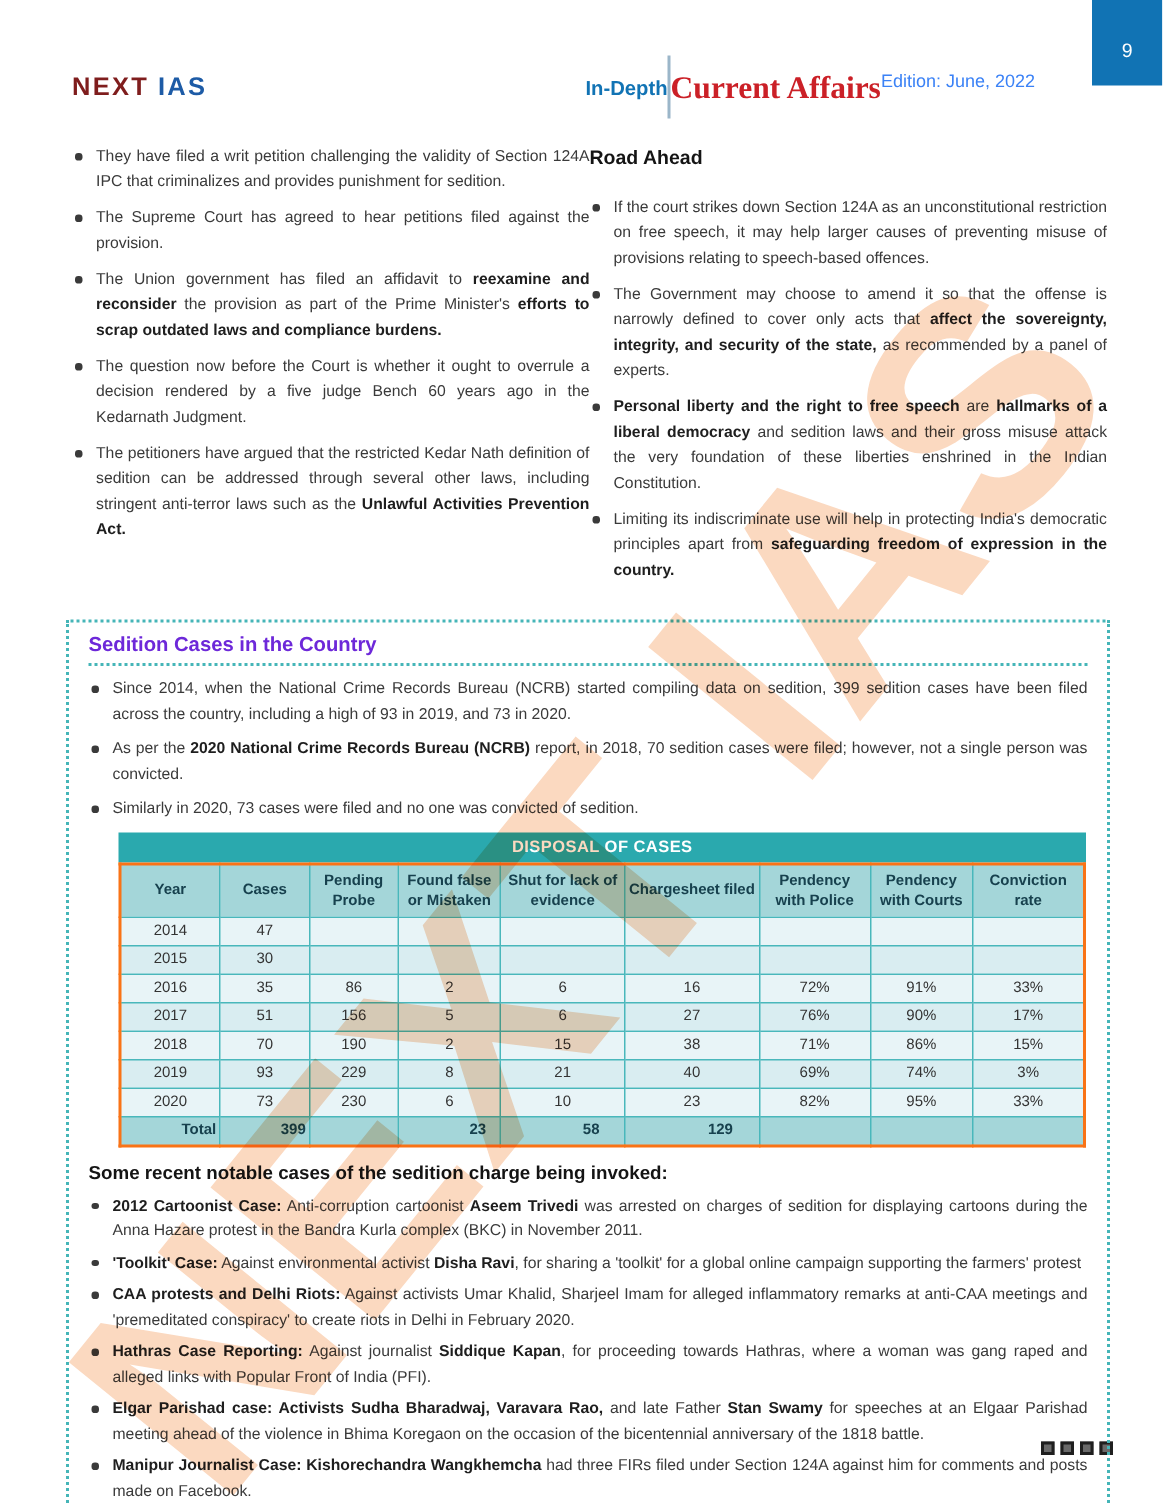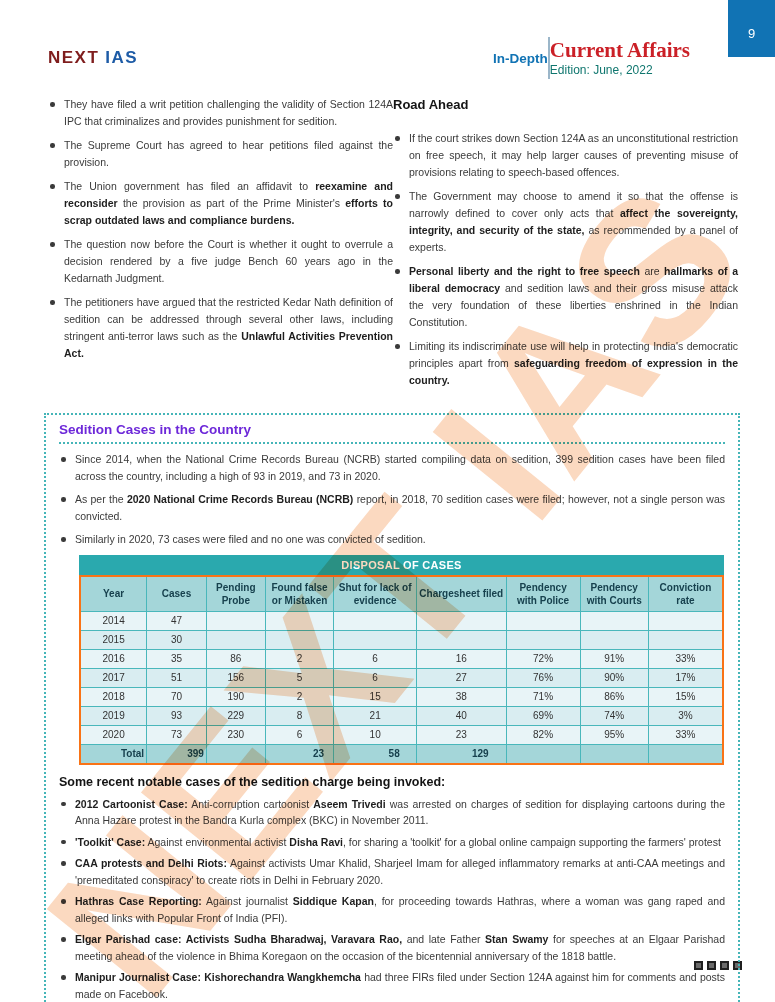--- a/index.html
+++ b/index.html
@@ -7,23 +7,23 @@
         font-family:"Liberation Sans",sans-serif;color:#3a3a3a;}
   
   .header{display:flex;justify-content:space-between;align-items:center;
           padding:34px 85px 0 48px;height:48px;}
   .logo{font-weight:800;font-size:17px;letter-spacing:1.5px;white-space:nowrap;}
   .logo .nxt{color:#7f1d1d;}
   .logo .ias{color:#1d5ba6;margin-left:6px;}
   .hdr-right{display:flex;align-items:center;justify-content:flex-end;}
   .indepth{color:#1173b4;font-size:13.5px;font-weight:600;}
   .hdr-div{width:2px;height:42px;background:#9bb6c9;}
-  .hdr-title-block{display:flex;flex-direction:column;line-height:1.15;}
+  .hdr-title-block{display:flex;flex-direction:row;line-height:1.15;}
   .ca-title{font-family:"Liberation Serif",serif;font-weight:700;font-size:21px;color:#cb2027;}
-  .ca-edition{font-size:12px;color:#0f766e;margin-top:2px;}
+  .ca-edition{font-size:12px;color:#3b82f6;margin-top:2px;}
   .page-tab{position:absolute;top:0;right:0;width:47px;height:57px;background:#1173b4;
             color:#fff;font-size:13px;display:flex;align-items:center;justify-content:center;
             padding-top:10px;box-sizing:border-box;}
   
   .watermark{position:absolute;left:395px;top:590px;transform:translate(-50%,-50%) rotate(-51deg);
              font-size:205px;font-weight:800;white-space:nowrap;color:#f5a368;opacity:.42;
              mix-blend-mode:multiply;z-index:5;pointer-events:none;letter-spacing:2px;}
   
   .columns{display:flex;gap:0;padding:14px 37px 0 48px;}
   .col{flex:1;font-size:10.5px;line-height:17px;}

